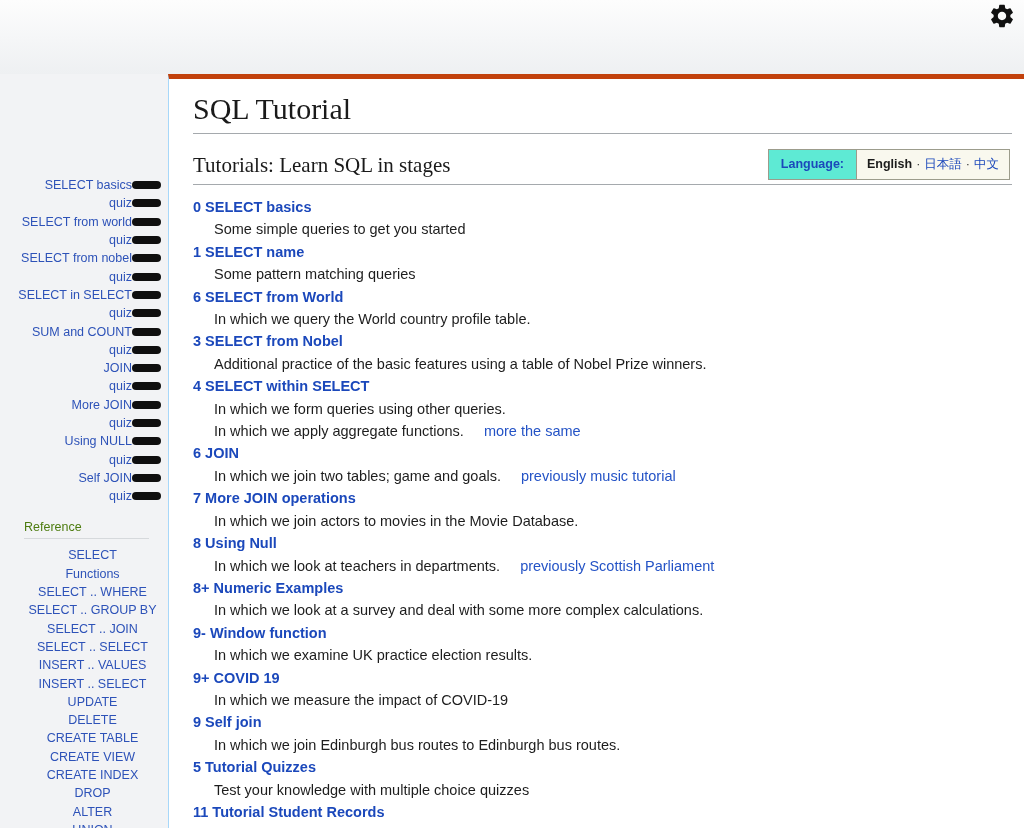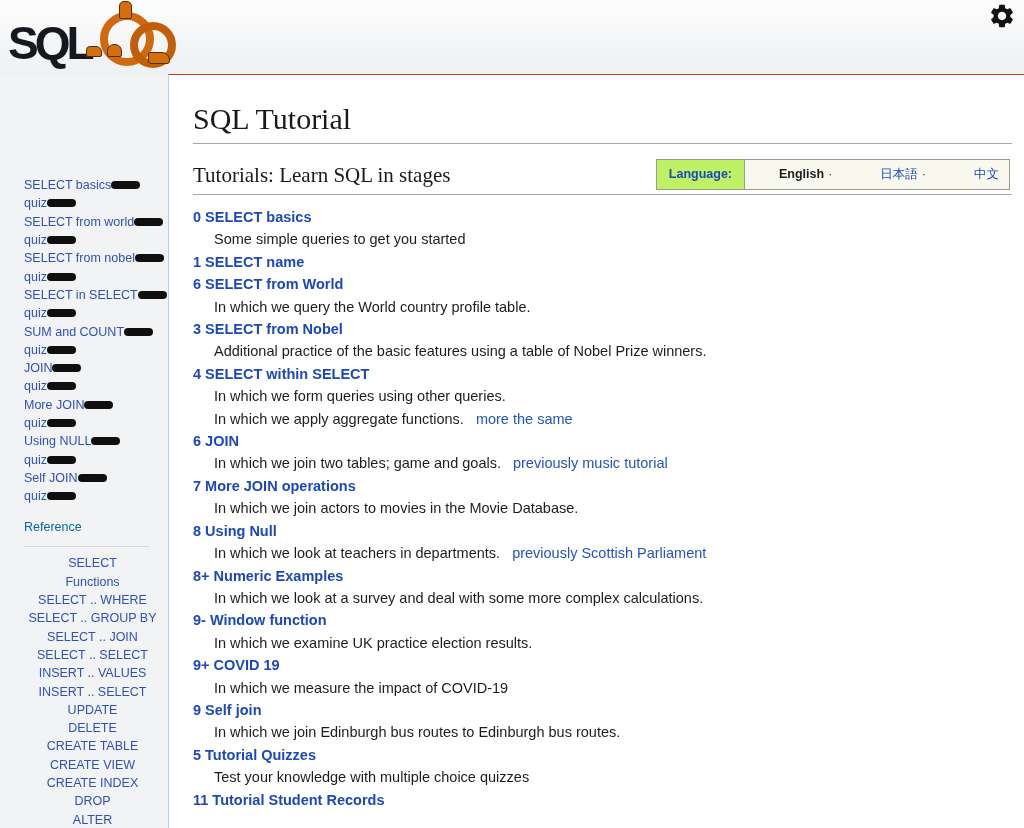--- a/index.html
+++ b/index.html
@@ -20,68 +20,59 @@
   .animal-monkey { width:13px; height:18px; left:111px; top:-1px; border-radius:5px 5px 2px 2px; }
   .animal-goat { width:16px; height:11px; left:78px; top:44px; border-radius:4px 6px 2px 2px; }
   .animal-lion { width:15px; height:13px; left:99px; top:42px; border-radius:7px 7px 2px 2px; }
   .animal-croc { width:22px; height:12px; left:140px; top:50px; border-radius:2px 8px 3px 3px; }
   .gear { position:absolute; top:2px; right:8px; width:28px; height:28px; cursor:pointer; }
   .gear svg { width:28px; height:28px; fill:#111; }
 
   
   .sidebar { position:absolute; left:0; top:74px; bottom:0; width:168px;
     padding:102px 7px 0 24px; overflow:hidden; }
-  .side-row { display:flex; align-items:center; justify-content:flex-start;
+  .side-row { display:flex; align-items:center; justify-content:flex-end;
     height:18.3px; }
   .side-link { color:#2d52b8; font-size:12.5px; text-decoration:none; cursor:pointer; white-space:nowrap; }
   .pill { width:29px; height:8px; background:#0f0f0f; border-radius:4px; flex:none; cursor:pointer; }
-  .ref-heading { margin-top:15px; padding-bottom:12px; margin-bottom:7px; margin-right:12px;
-    font-size:12.5px; color:#0369a1; border-bottom:1px solid #d6d9dc; }
+  .ref-heading { margin-top:15px; padding-bottom:4px; margin-bottom:7px; margin-right:12px;
+    font-size:12.5px; color:#4d7c0f; border-bottom:1px solid #d6d9dc; }
   .ref-row { height:18.3px; display:flex; align-items:center;justify-content:center; }
 
   
   .content { position:absolute; left:168px; top:74px; right:0; bottom:0; background:#fff;
-    border-top:1px solid #c2410c; border-left:1px solid #a7d7f9;
-    padding:27px 12px 0 24px; overflow:hidden; }
+    border-top:5px solid #c2410c; border-left:1px solid #a7d7f9;
+    padding:13px 12px 0 24px; overflow:hidden; }
   h1.page-title { font-family:"Liberation Serif", serif; font-weight:normal; color:#1a1a1a;
     font-size:30px; padding-bottom:7px; border-bottom:1px solid #a5a9ad; }
   .section-header { position:relative; margin-top:19px; }
   h2.section-title { font-family:"Liberation Serif", serif; font-weight:normal; color:#1a1a1a;
     font-size:21px; padding-bottom:6px; border-bottom:1px solid #a5a9ad;margin-top:12px; }
   .lang-box { position:absolute; top:-4px; right:2px; display:flex; z-index:2;
     border:1px solid #9c9c8c; font-size:12.5px; line-height:1; }
-  .lang-label-cell { background:#bef264; padding:8px 12px; border-right:1px solid #9c9c8c; }
+  .lang-label-cell { background:#5eead4; padding:8px 12px; border-right:1px solid #9c9c8c; }
   .lang-label { color:#1b48bb; font-weight:bold; cursor:pointer; }
   .lang-value-cell { background:#f9f8ee; padding:8px 10px; white-space:nowrap; }
-  .lang-current { color:#1c1c1c; font-weight:bold;margin-left:24px; }
+  .lang-current { color:#1c1c1c; font-weight:bold; }
   .lang-sep { color:#333; margin:0 4px; }
-  .lang-opt { color:#1b48bb; cursor:pointer; text-decoration:none;margin-left:44px; }
+  .lang-opt { color:#1b48bb; cursor:pointer; text-decoration:none; }
 
   dl.tutorial-list { margin-top:11px; }
   dt.tut-title { line-height:22.4px; }
   dt.tut-title a { color:#1b48bb; font-weight:bold; font-size:14.5px; text-decoration:none; cursor:pointer; }
   dd.tut-desc { margin-left:21px; line-height:22.4px; font-size:14.5px; color:#1d1d1d; }
-  .extra-link { color:#2453c6; text-decoration:none; cursor:pointer; margin-left:12px; }
+  .extra-link { color:#2453c6; text-decoration:none; cursor:pointer; margin-left:20px; }
   .extra-link:empty { display:none; }
 </style>
 </head>
 <body>
 
 <div class="page">
 
   <div class="header-band">
-    <div class="logo" title="">
-      <span class="logo-sql">SQL</span>
-      <span class="ring ring-1"></span>
-      <span class="ring ring-2"></span>
-      <span class="animal animal-monkey"></span>
-      <span class="animal animal-goat"></span>
-      <span class="animal animal-lion"></span>
-      <span class="animal animal-croc"></span>
-    </div>
     <div class="gear">
       <svg viewBox="0 0 24 24">
           <path d="M19.14,12.94c0.04-0.3,0.06-0.61,0.06-0.94c0-0.32-0.02-0.64-0.07-0.94l2.03-1.58c0.18-0.14,0.23-0.41,0.12-0.61 l-1.92-3.32c-0.12-0.22-0.37-0.29-0.59-0.22l-2.39,0.96c-0.5-0.38-1.03-0.7-1.62-0.94L14.4,2.81c-0.04-0.24-0.24-0.41-0.48-0.41 h-3.84c-0.24,0-0.43,0.17-0.47,0.41L9.25,5.35C8.66,5.59,8.12,5.92,7.63,6.29L5.24,5.33c-0.22-0.08-0.47,0-0.59,0.22L2.74,8.87 C2.62,9.08,2.66,9.34,2.86,9.48l2.03,1.58C4.84,11.36,4.8,11.69,4.8,12s0.02,0.64,0.07,0.94l-2.03,1.58 c-0.18,0.14-0.23,0.41-0.12,0.61l1.92,3.32c0.12,0.22,0.37,0.29,0.59,0.22l2.39-0.96c0.5,0.38,1.03,0.7,1.62,0.94l0.36,2.54 c0.05,0.24,0.24,0.41,0.48,0.41h3.84c0.24,0,0.44-0.17,0.47-0.41l0.36-2.54c0.59-0.24,1.13-0.56,1.62-0.94l2.39,0.96 c0.22,0.08,0.47,0,0.59-0.22l1.92-3.32c0.12-0.22,0.07-0.47-0.12-0.61L19.14,12.94z M12,15.6c-1.98,0-3.6-1.62-3.6-3.6 s1.62-3.6,3.6-3.6s3.6,1.62,3.6,3.6S13.98,15.6,12,15.6z"></path>
         </svg>
     </div>
   </div>
 
   <div class="sidebar">
     <div>
 
@@ -262,20 +253,21 @@
     <dl class="tutorial-list">
 
         <dt class="tut-title">
           <a>0 SELECT basics</a>
         </dt>
         <dd class="tut-desc"><span>Some simple queries to get you started</span></dd>
 
         <dt class="tut-title">
           <a>1 SELECT name</a>
         </dt>
+        <dd class="tut-desc"><span>Some pattern matching queries</span></dd>
 
         <dt class="tut-title">
           <a>6 SELECT from World</a>
         </dt>
         <dd class="tut-desc"><span>In which we query the World country profile table.</span></dd>
 
         <dt class="tut-title">
           <a>3 SELECT from Nobel</a>
         </dt>
         <dd class="tut-desc"><span>Additional practice of the basic features using a table of Nobel Prize winners.</span></dd>

